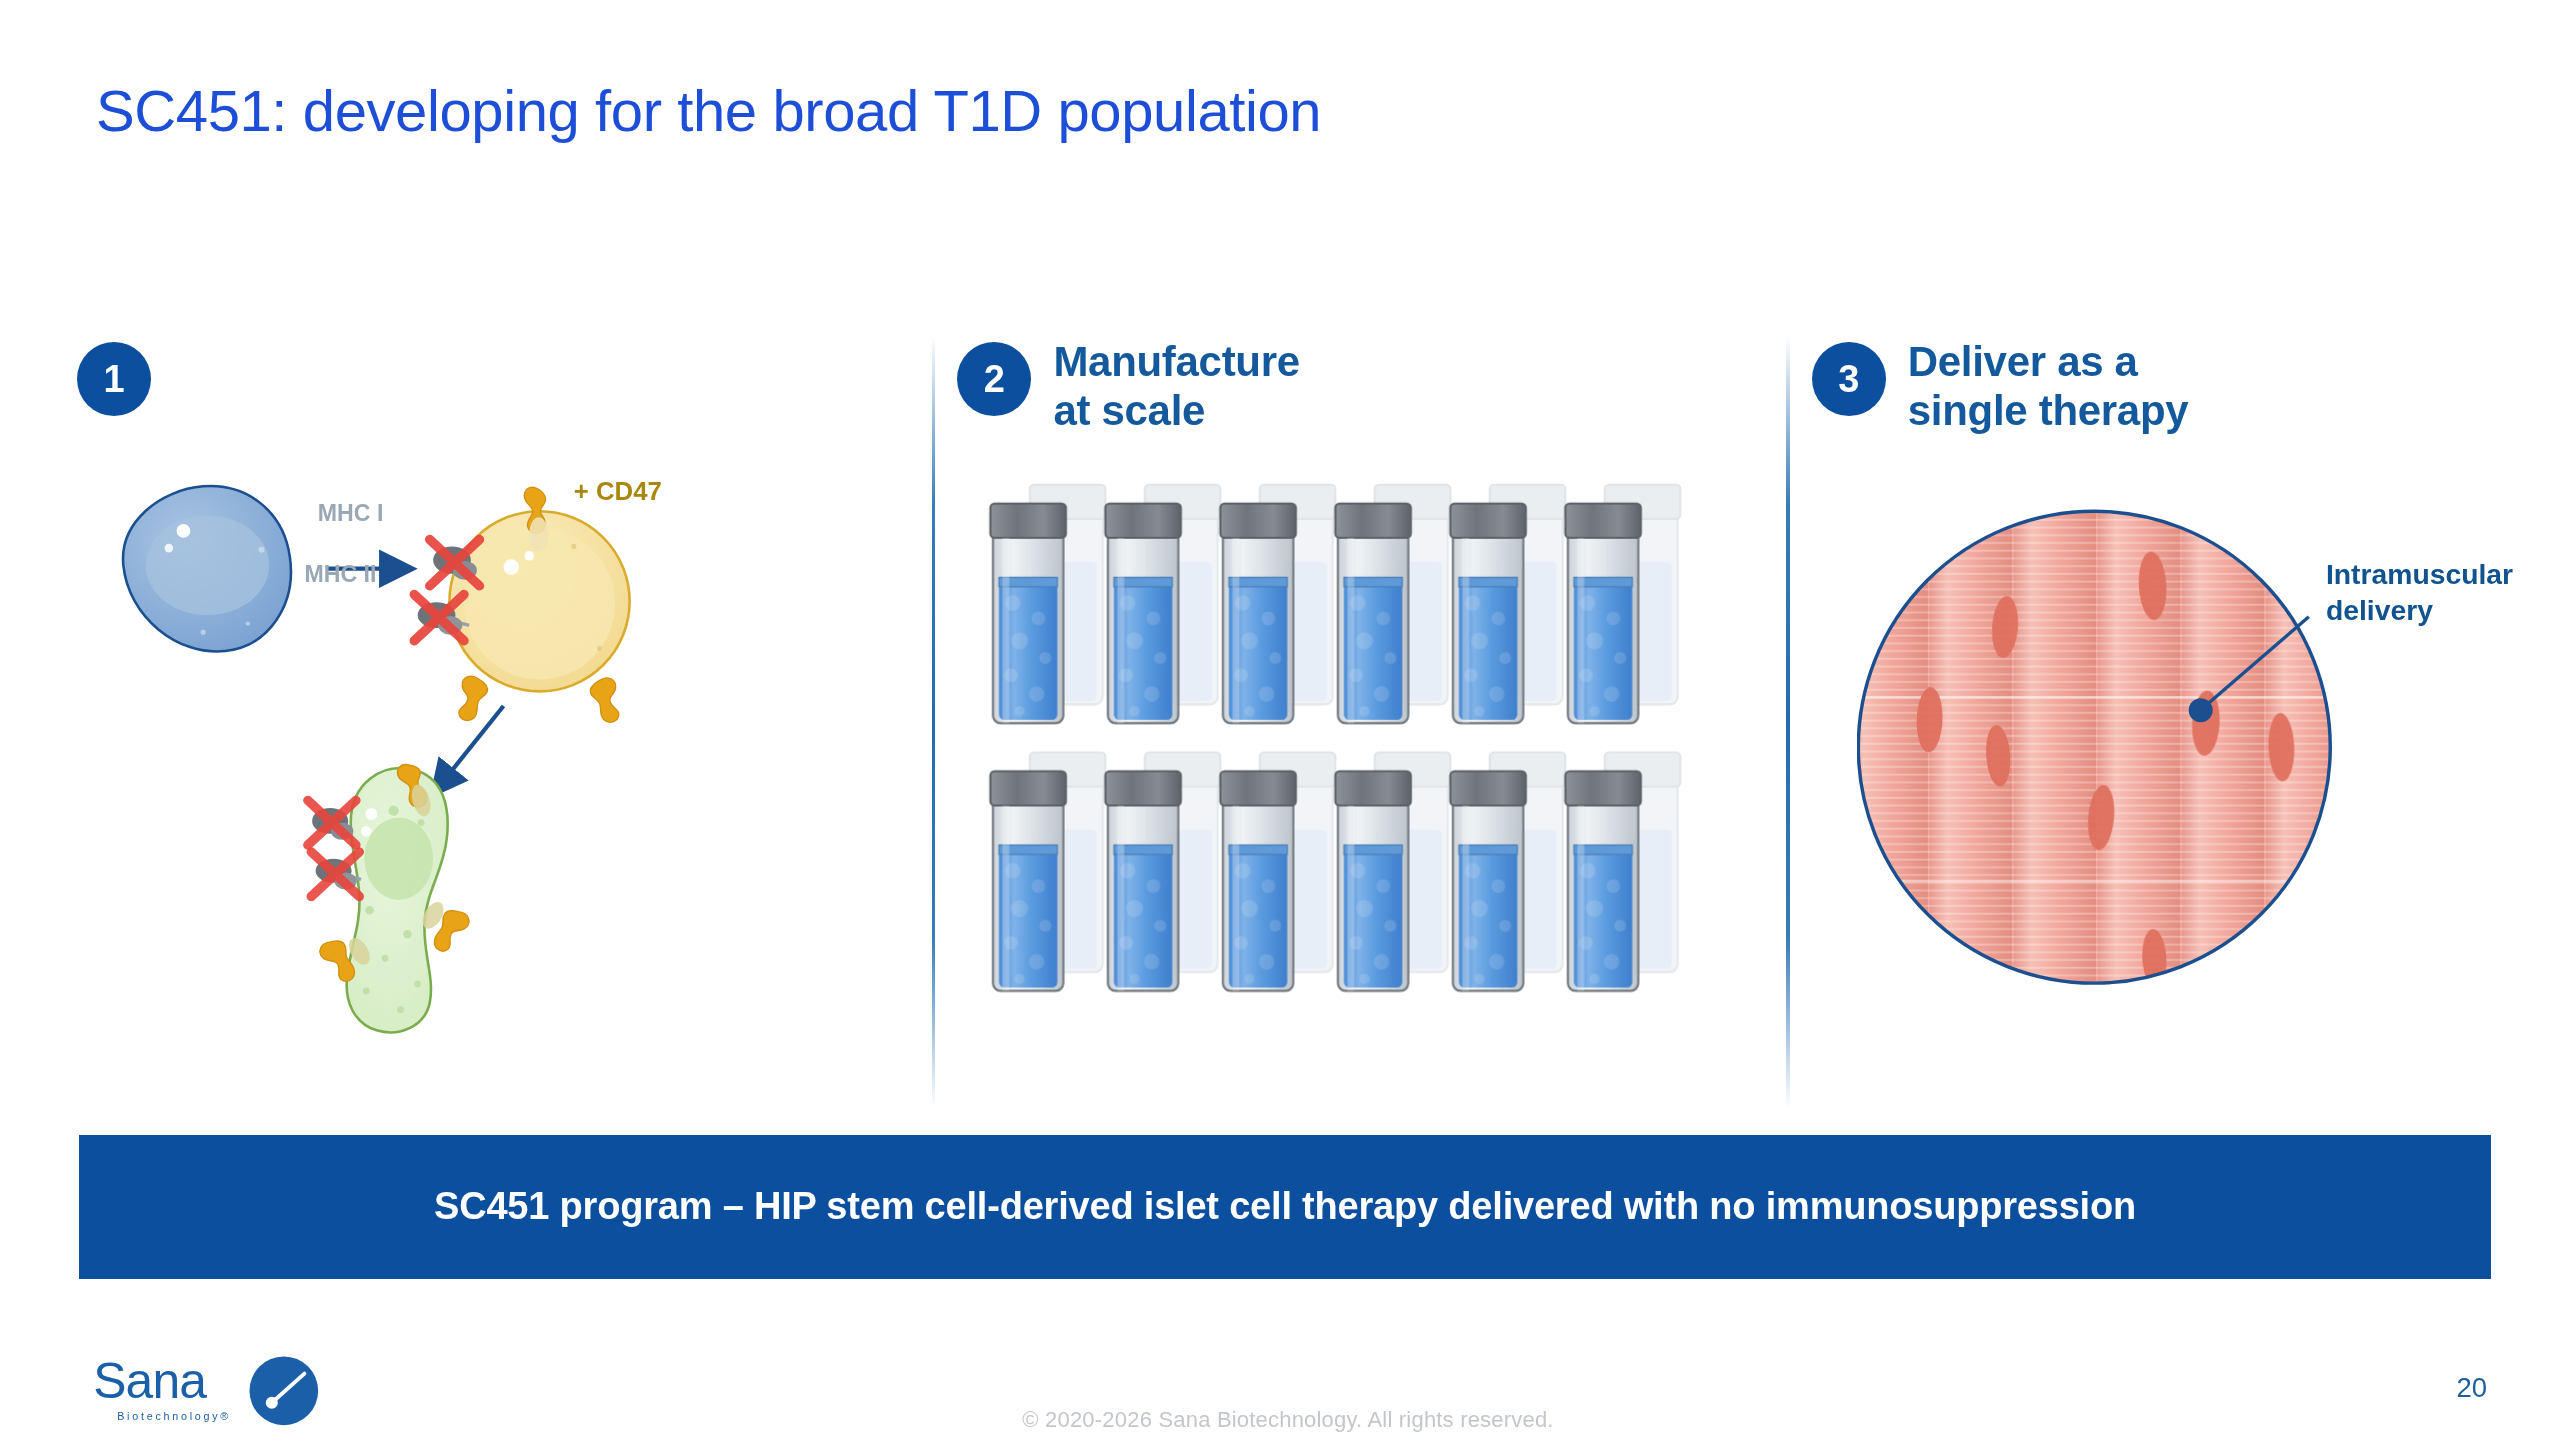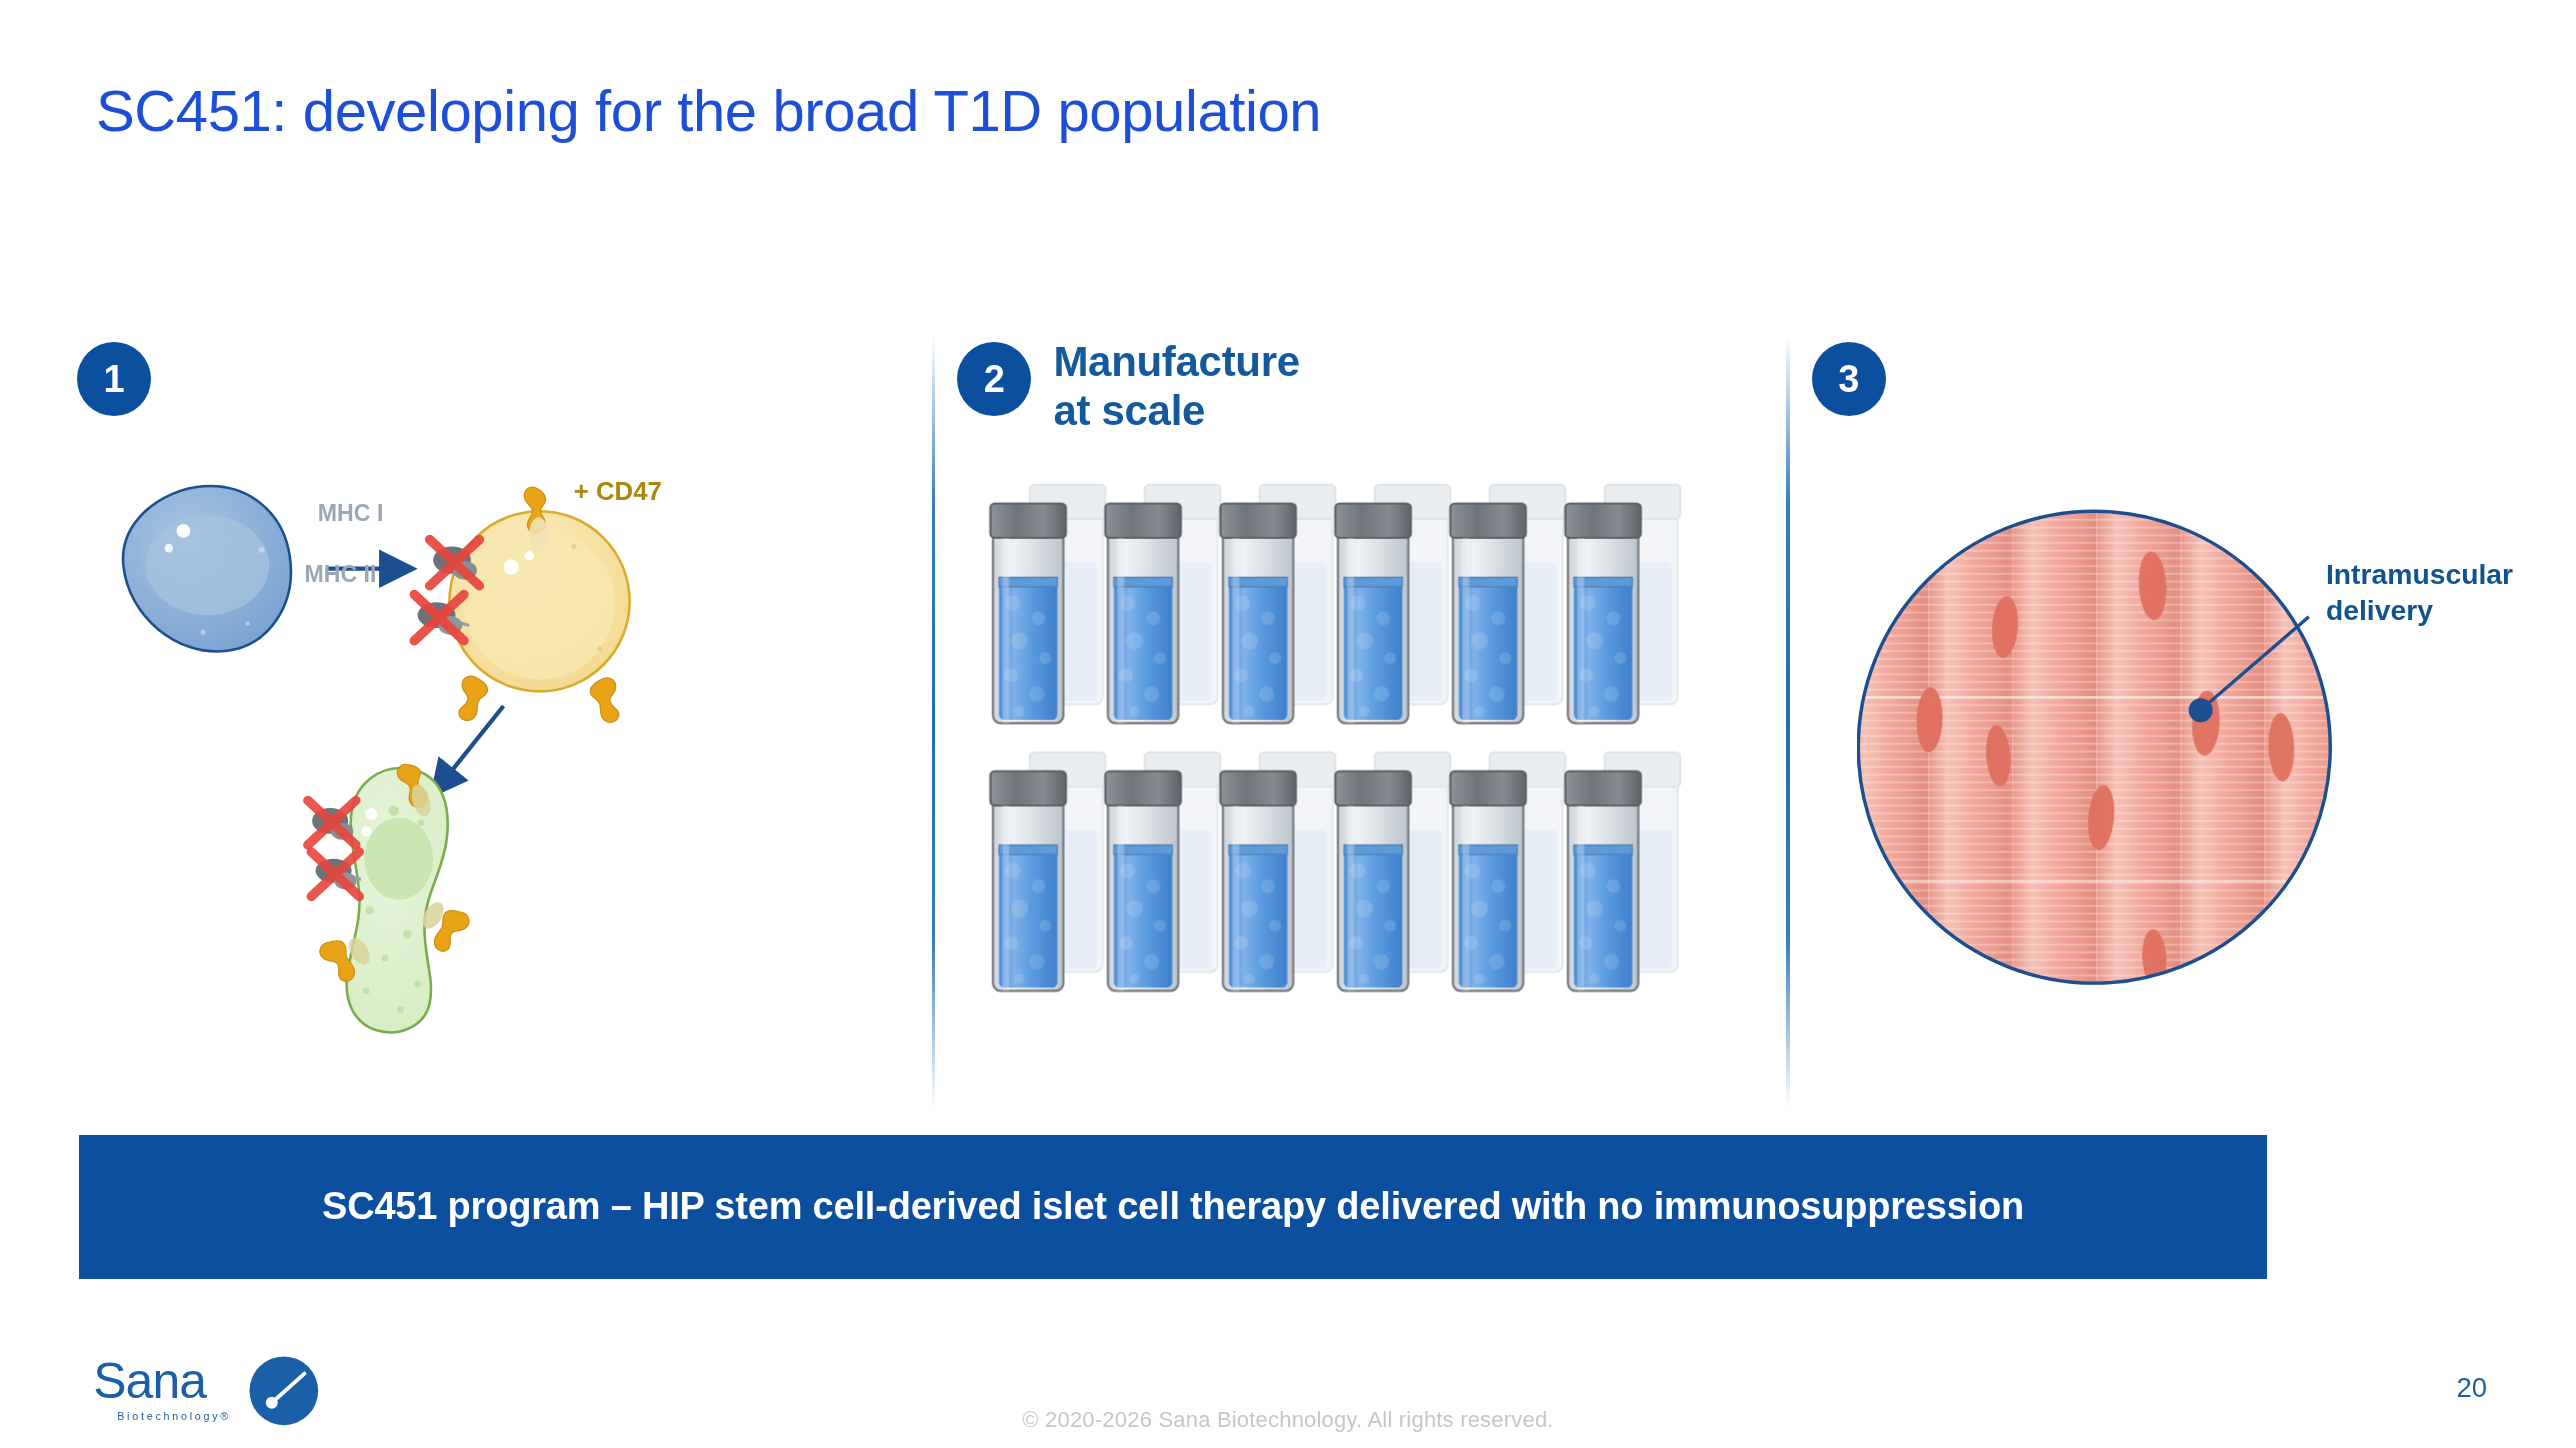--- a/index.html
+++ b/index.html
@@ -94,21 +94,21 @@
     top: 129px;
     width: 100%;
     height: 635px;
   }
 
   
   .banner {
     position: absolute;
     left: 79px;
     top: 1135px;
-    width: 2188px;
+    width: 2412px;
     height: 144px;
     background: #0b4f9e;
     display: flex;
     flex-direction: column;
     align-items: center;
     justify-content: center;
     gap: 5.2px;
   }
   .banner-line {
     color: #ffffff;
@@ -388,20 +388,22 @@
         </g>
       </svg>
     </div>
   </div>
 
   <div class="divider"></div>
 
   <div class="col col-3">
     <div class="col-head">
       <div class="badge">3</div>
+      <div class="col-title">Deliver as a
+single therapy</div>
     </div>
     <div class="col-art">
       <svg class="art-svg" viewBox="0 0 920 740" xmlns="http://www.w3.org/2000/svg">
         <defs>
           <clipPath id="muscleClip">
               <circle cx="310" cy="330" r="275"></circle>
             </clipPath>
           <linearGradient id="fiberGrad" x1="0" y1="0" x2="1" y2="0">
             <stop offset="0%" stop-color="#e8988c"></stop>
             <stop offset="22%" stop-color="#f6c0b6"></stop>

